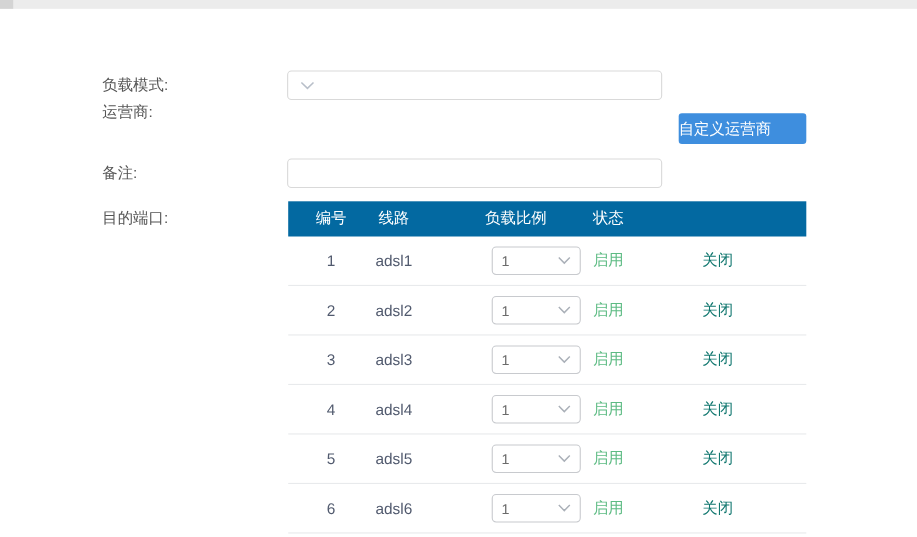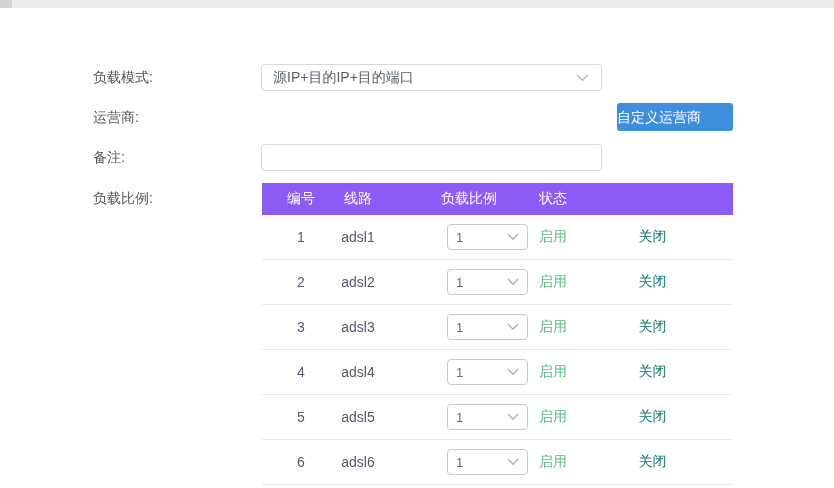--- a/index.html
+++ b/index.html
@@ -29,21 +29,21 @@
   .primary-btn {
     position:absolute; left:617px; top:103px; width:116px; height:28px;
     background:#3e8ede; color:#ffffff; font-size:14px; border:none; border-radius:3px;
     cursor:pointer; font-family:inherit; line-height:28px; text-align:left; white-space:nowrap;
   }
 
   
   .lb-table { position:absolute; left:262px; top:183px; width:471px; }
   .thead {
     display:grid; grid-template-columns:78px 36px 158px 38px 1fr;
-    height:32px; background:#8b5cf6; align-items:center;font-family:Liberation Serif, serif;
+    height:32px; background:#0369a1; align-items:center;font-family:Liberation Serif, serif;
   }
   .th { color:#ffffff; font-size:14px; text-align:center; white-space:nowrap; }
   .th-ratio { padding-left:28px; }
   .trow {
     display:grid; grid-template-columns:78px 36px 158px 38px 1fr;
     height:45px; border-bottom:1px solid #e8eaec; align-items:center;
   }
   .td { display:flex; align-items:center; justify-content:center; font-size:14px; color:#515a6e; white-space:nowrap; }
   .td-ratio { justify-content:flex-end; padding-right:6px; }
   .mini-select {
@@ -59,35 +59,34 @@
 <body>
 
 <div class="page">
 
   <div class="scroll-track">
     <div class="scroll-thumb"></div>
   </div>
 
   <div class="form-label" style="top:64px">负载模式:</div>
   <div class="sel" style="top:64px">
-    <span class="sel-value">源IP+目的IP+目的端口</span>
     <span class="chev">
       <svg width="13" height="8" viewBox="0 0 13 8">
           <polyline points="1,1 6.5,6.3 12,1" fill="none" stroke="#b8bfc9" stroke-width="1.4"></polyline>
         </svg>
     </span>
   </div>
 
-  <div class="form-label" style="top:104px">运营商:</div>
+  <div class="form-label" style="top:88px">运营商:</div>
   <button class="primary-btn">自定义运营商</button>
 
   <div class="form-label" style="top:144px">备注:</div>
   <input class="text-input" type="text" value="" style="">
 
-  <div class="form-label" style="top:185px">负载比例:</div>
+  <div class="form-label" style="top:185px">目的端口:</div>
 
   <div class="lb-table">
     <div class="thead">
       <div class="th">编号</div>
       <div class="th">线路</div>
       <div class="th th-ratio">负载比例</div>
       <div class="th">状态</div>
     </div>
 
     <div class="trow">

